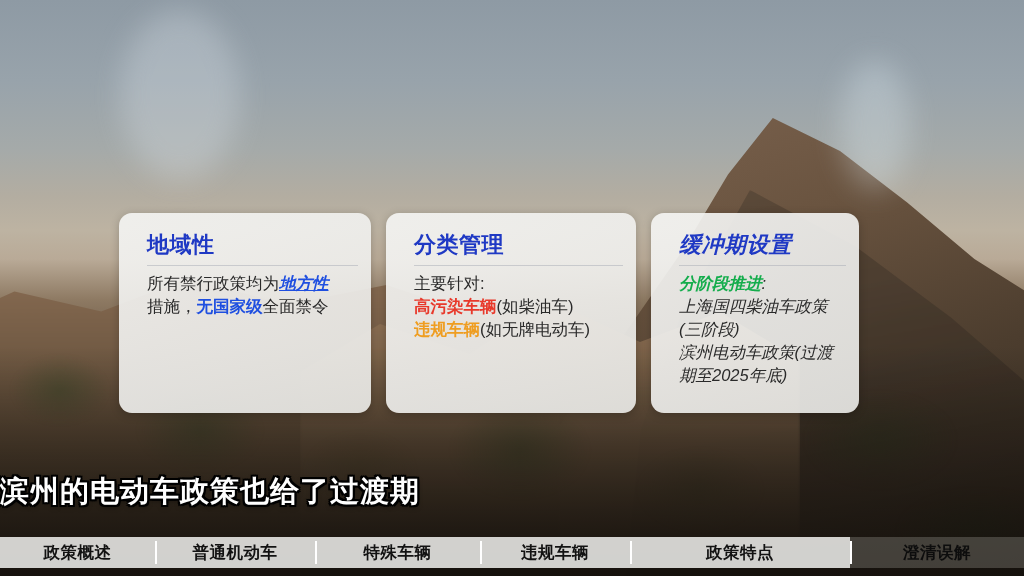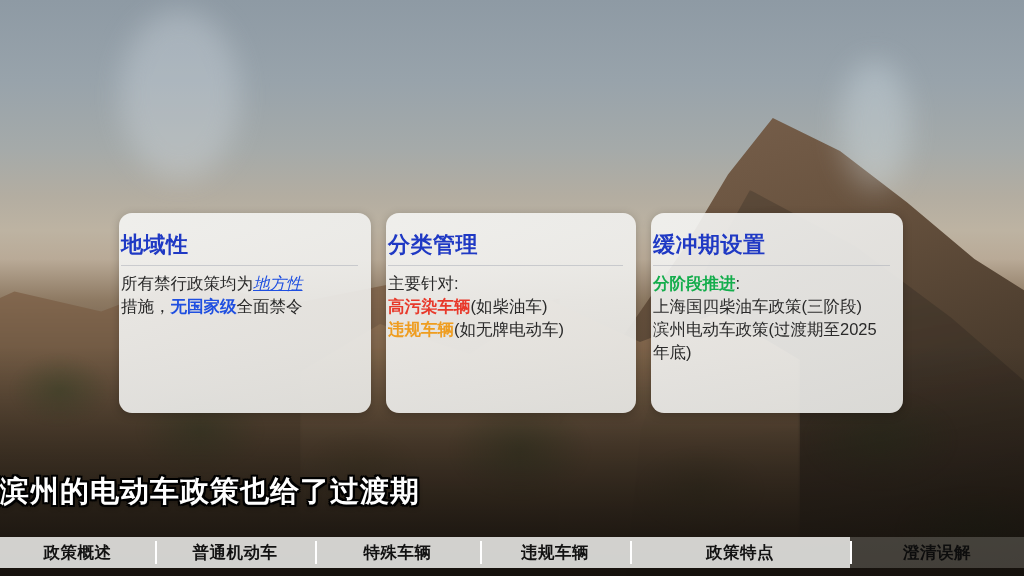--- a/index.html
+++ b/index.html
@@ -75,41 +75,41 @@
   .flare-a { left:120px; top:10px; width:120px; height:170px; background:rgba(225,235,242,.28); }
   .flare-b { left:840px; top:60px; width:70px; height:130px; background:rgba(222,234,242,.30); }
 
   
   #cards { position:absolute; left:0; top:213px; width:1024px; height:200px; }
   .card {
     position:absolute; top:0; height:200px;
     background:linear-gradient(150deg, rgba(243,243,241,.93) 0%, rgba(240,240,238,.91) 45%, rgba(236,236,233,.90) 100%);
     border-radius:13px;
     box-shadow:0 2px 10px rgba(0,0,0,.22);
-    padding:19px 13px 10px 2px;
+    padding:19px 13px 10px 28px;
   }
   .card-1 { left:119px; width:252px; }
   .card-2 { left:386px; width:250px; }
-  .card-3 { left:651px; width:252px; }
+  .card-3 { left:651px; width:208px;font-style:italic; }
 
   .card-title {
     color:#1f39c4;
     font-weight:bold;
     font-size:22px;
     line-height:26px;
     letter-spacing:.5px;
     padding-bottom:7px;
     margin-bottom:6px;
     border-bottom:1px solid rgba(160,165,175,.45);
   }
   .card-body { font-size:16.5px; line-height:23px; color:#2a2a2a; }
   .card-body p { margin:0; }
 
   .em-blue { color:#1f4fe0; font-weight:bold; }
-  .em-blue-ital { color:#1f4fe0; font-weight:normal; font-style:italic; text-decoration:underline; }
+  .em-blue-ital { color:#1f4fe0; font-weight:bold; font-style:italic; text-decoration:underline; }
   .em-red { color:#e8392b; font-weight:bold; }
   .em-orange { color:#ef9d20; font-weight:bold; }
   .em-green { color:#14ad4c; font-weight:bold; }
 
   
   #subtitle {
     position:absolute; left:0; top:472px; width:1024px;
     text-align:left;
     font-size:29px; font-weight:bold; letter-spacing:1px;
     color:#ffffff;

